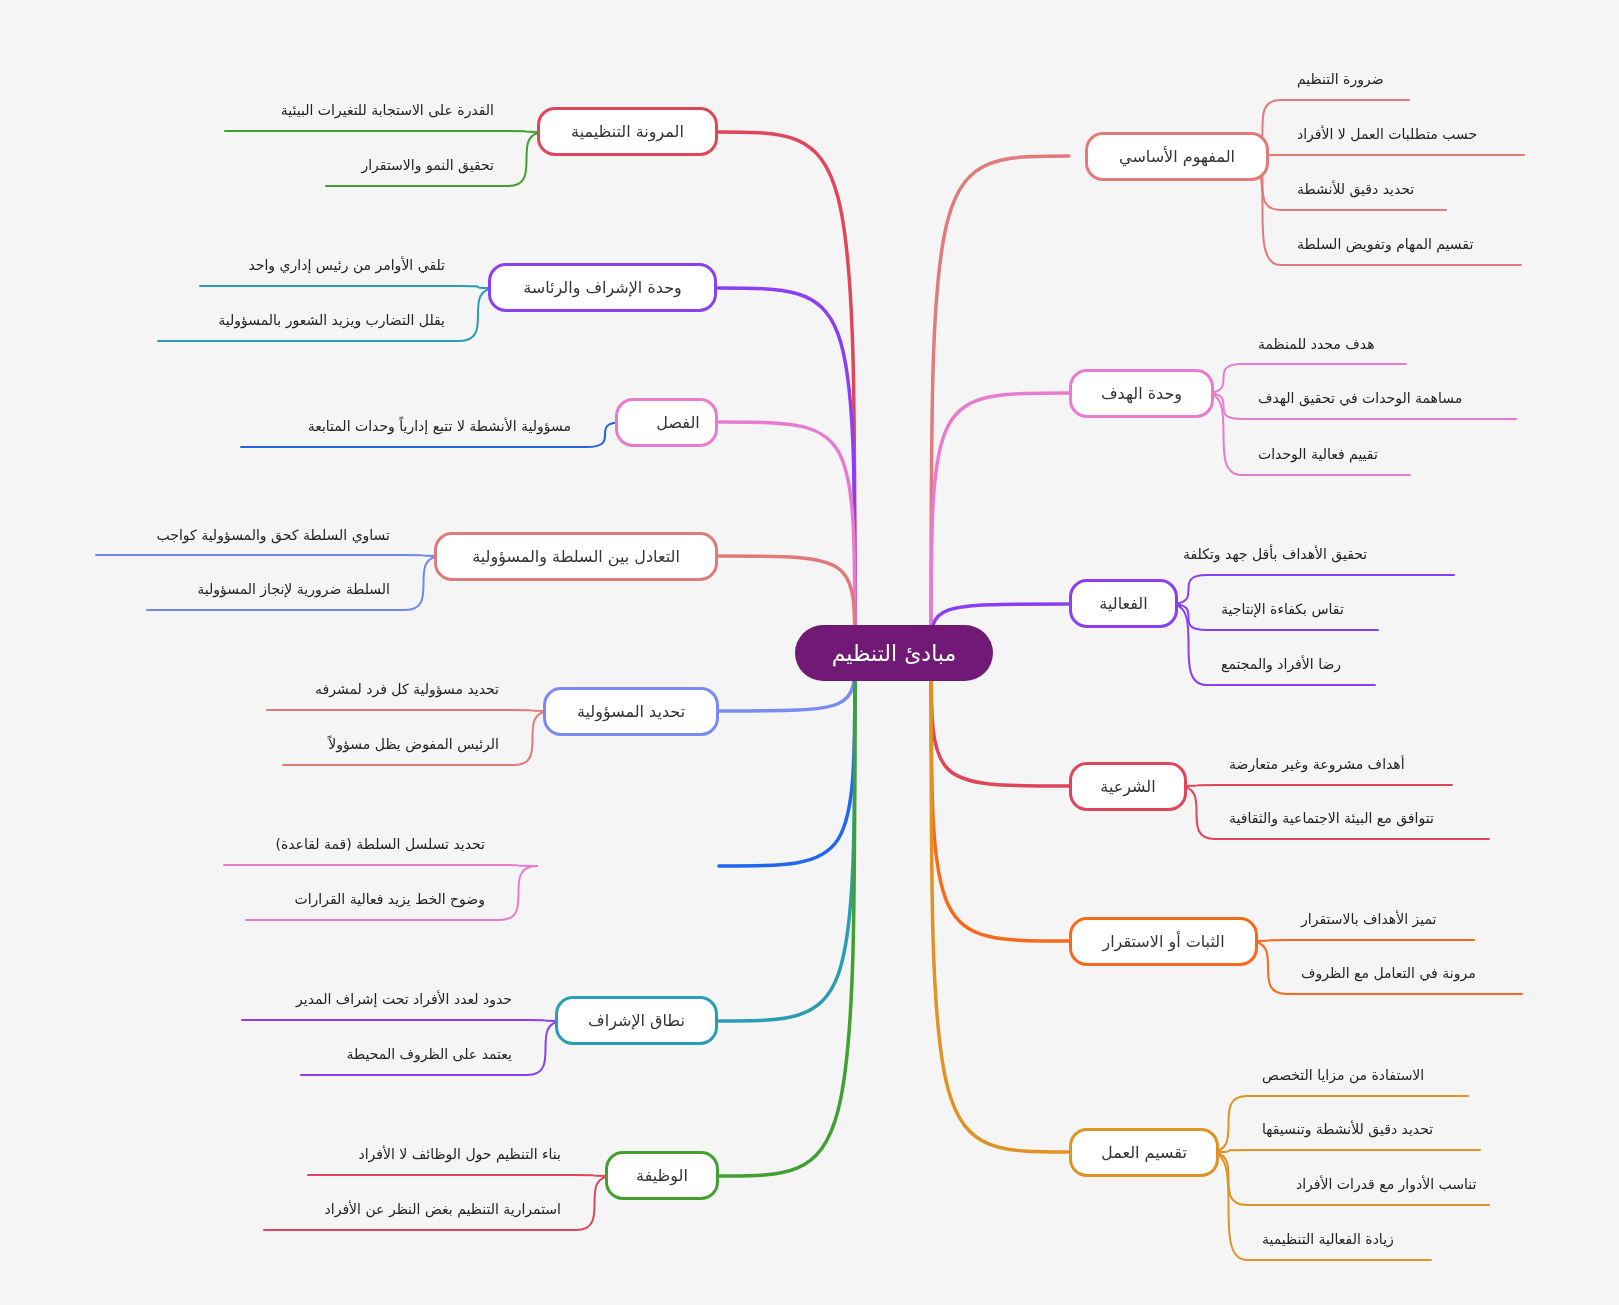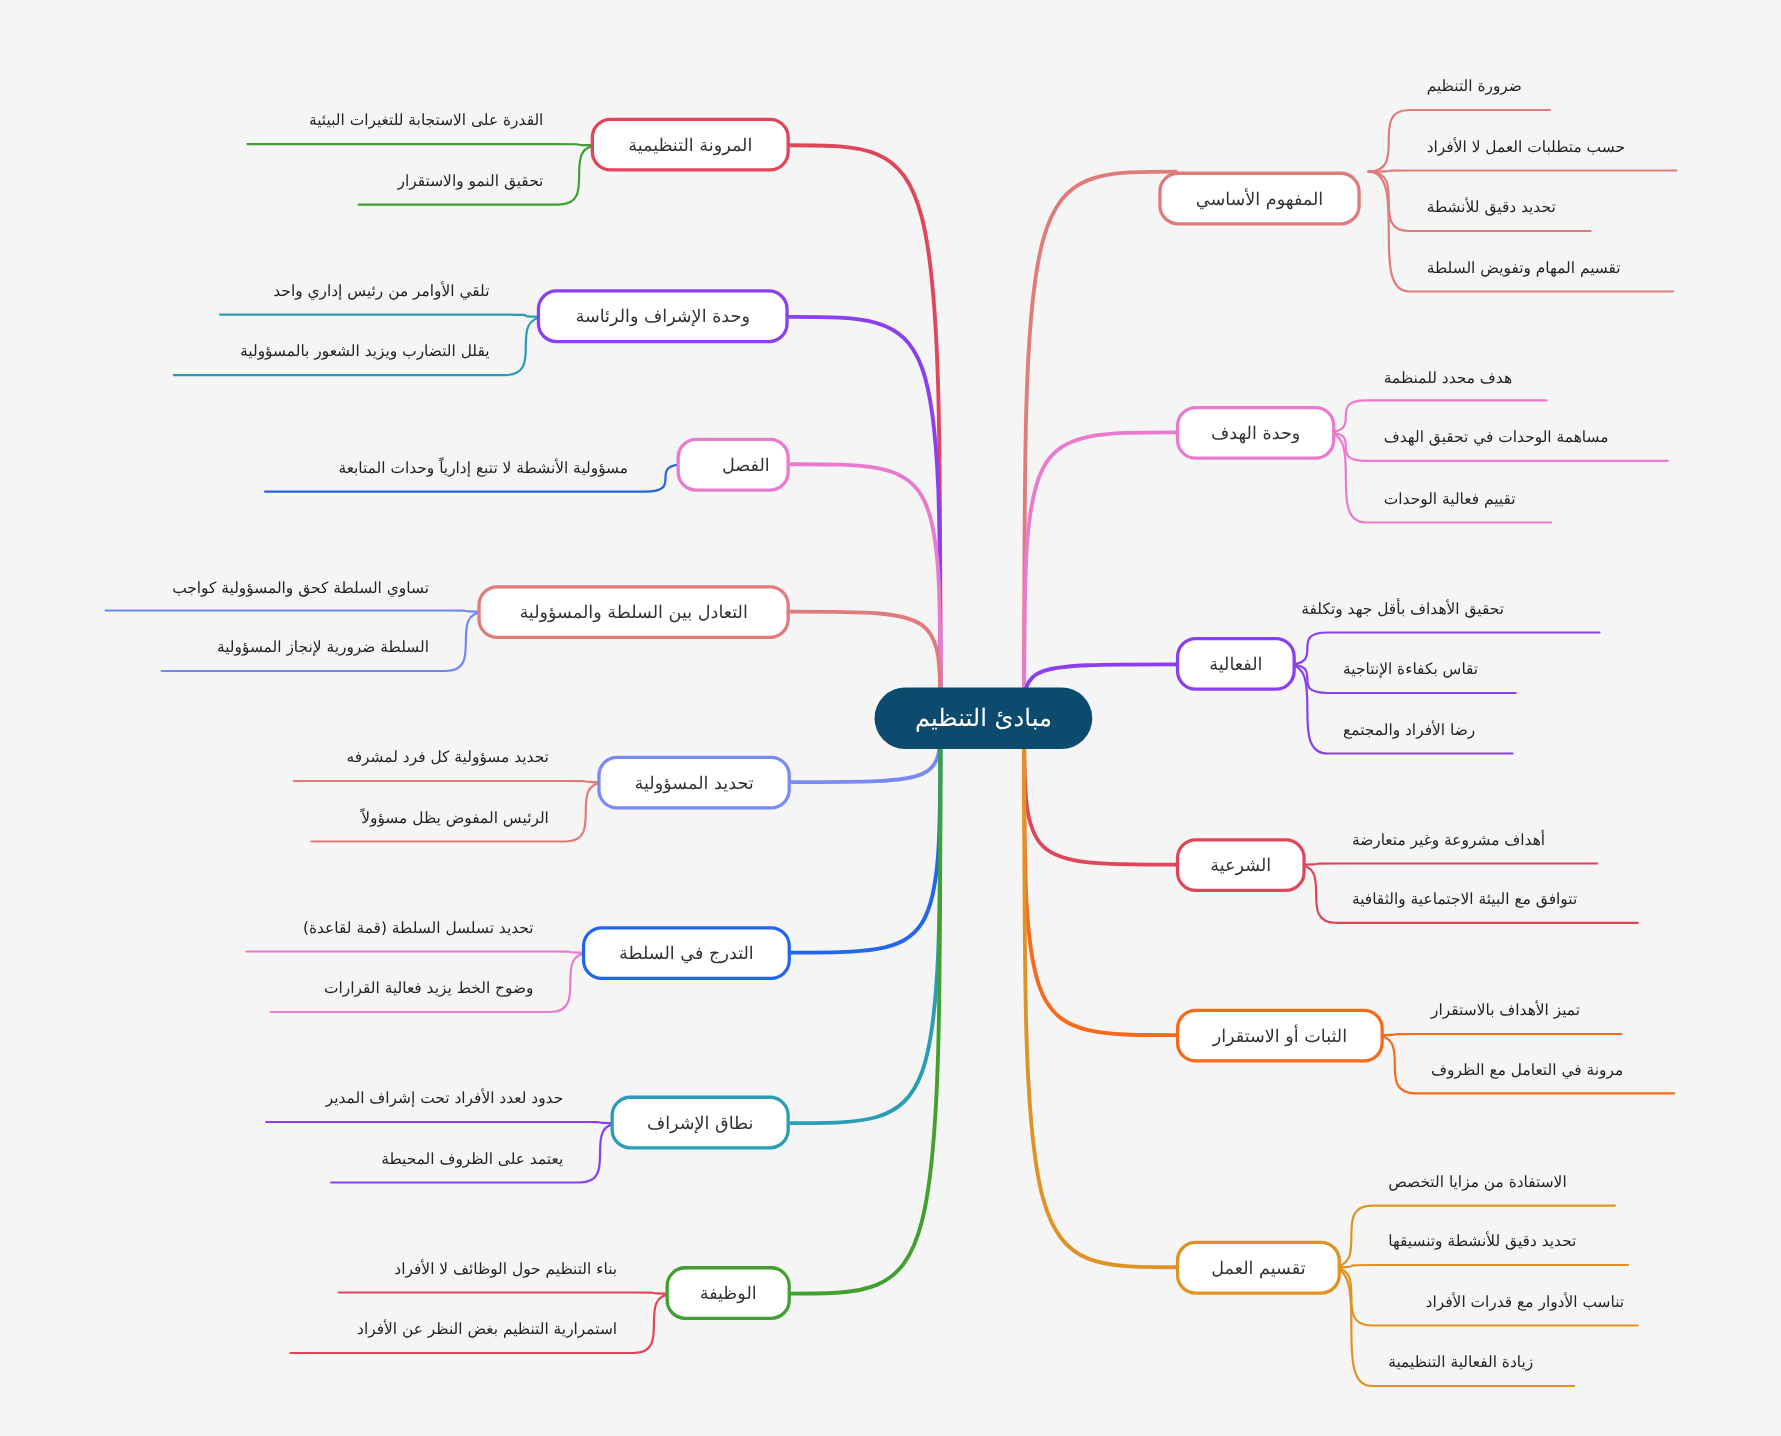--- a/index.html
+++ b/index.html
@@ -1,20 +1,20 @@
 <!DOCTYPE html>
 <html><head>
 <meta charset="utf-8">
 <style>
   html, body { margin:0; padding:0; }
   body { width:1619px; height:1305px; background:#f5f5f5; position:relative; overflow:hidden;
          font-family:"DejaVu Sans","Liberation Sans",sans-serif; }
   #canvas { position:absolute; left:0; top:0; width:1619px; height:1305px; }
   svg.links { position:absolute; left:0; top:0; width:1619px; height:1305px; }
-  .root { position:absolute; background:#0c4a6e; color:#fff; border-radius:28px;
+  .root { position:absolute; background:#701a75; color:#fff; border-radius:28px;
           font-size:22px; display:flex; align-items:center; justify-content:center;
           direction:rtl; white-space:nowrap; box-sizing:border-box; }
   .branch { position:absolute; background:#fff; border:3px solid #999; border-radius:18px;
             font-size:16px; color:#333; display:flex; align-items:center; justify-content:center;
             direction:rtl; white-space:nowrap; box-sizing:border-box; cursor:pointer; }
   .leaf { position:absolute; font-size:14px; color:#222; direction:rtl; white-space:nowrap;
           line-height:20px; cursor:pointer; }
 </style>
 </head>
 <body>
@@ -65,33 +65,32 @@
       <path d="M 537 866 C 500 866, 537 865, 500 865 L 224 865" fill="none" stroke="#e97bcf" stroke-width="2" stroke-linecap="round"></path>
       <path d="M 537 866 C 500 866, 537 920, 500 920 L 246 920" fill="none" stroke="#e97bcf" stroke-width="2" stroke-linecap="round"></path>
       <path d="M 564 1021 C 527 1021, 564 1020, 527 1020 L 242 1020" fill="none" stroke="#8a3ff0" stroke-width="2" stroke-linecap="round"></path>
       <path d="M 564 1021 C 527 1021, 564 1075, 527 1075 L 301 1075" fill="none" stroke="#8a3ff0" stroke-width="2" stroke-linecap="round"></path>
       <path d="M 613 1176 C 576 1176, 613 1175, 576 1175 L 308 1175" fill="none" stroke="#e0465a" stroke-width="2" stroke-linecap="round"></path>
       <path d="M 613 1176 C 576 1176, 613 1230, 576 1230 L 264 1230" fill="none" stroke="#e0465a" stroke-width="2" stroke-linecap="round"></path>
     </svg>
 
   <div class="root" id="root" style="left:795px; top:625px; width:198px; height:56px;">مبادئ التنظيم</div>
 
-  <div class="branch" style="left: 1053px; top: 132px; width: 184px; height: 49px; border-color: rgb(224, 123, 123); margin-top: 24px;">المفهوم الأساسي</div>
+  <div class="branch" style="left: 1085px; top: 132px; width: 184px; height: 49px; border-color: rgb(224, 123, 123);">المفهوم الأساسي</div>
   <div class="branch" style="left: 1069px; top: 369px; width: 145px; height: 49px; border-color: rgb(233, 123, 207);">وحدة الهدف</div>
   <div class="branch" style="left: 1069px; top: 579px; width: 109px; height: 49px; border-color: rgb(138, 63, 240);">الفعالية</div>
   <div class="branch" style="left: 1069px; top: 762px; width: 118px; height: 49px; border-color: rgb(224, 70, 90);">الشرعية</div>
   <div class="branch" style="left: 1069px; top: 917px; width: 189px; height: 49px; border-color: rgb(248, 106, 26);">الثبات أو الاستقرار</div>
   <div class="branch" style="left: 1069px; top: 1128px; width: 150px; height: 49px; border-color: rgb(224, 147, 37);">تقسيم العمل</div>
 
   <div class="branch" style="left: 537px; top: 107px; width: 181px; height: 49px; border-color: rgb(224, 70, 90);">المرونة التنظيمية</div>
   <div class="branch" style="left: 488px; top: 263px; width: 229px; height: 49px; border-color: rgb(138, 63, 240);">وحدة الإشراف والرئاسة</div>
   <div class="branch" style="left: 615px; top: 398px; width: 103px; height: 49px; border-color: rgb(233, 123, 207); padding-left: 23px;">الفصل</div>
   <div class="branch" style="left: 543px; top: 687px; width: 176px; height: 49px; border-color: rgb(122, 138, 245);">تحديد المسؤولية</div>
   <div class="branch" style="left: 434px; top: 532px; width: 284px; height: 49px; border-color: rgb(224, 123, 123);">التعادل بين السلطة والمسؤولية</div>
-  <div class="branch" style="left: 529px; top: 842px; width: 190px; height: 49px; border-color: rgb(34, 102, 238);">التدرج في السلطة</div>
   <div class="branch" style="left: 555px; top: 996px; width: 163px; height: 49px; border-color: rgb(42, 157, 181);">نطاق الإشراف</div>
   <div class="branch" style="left: 605px; top: 1151px; width: 114px; height: 49px; border-color: rgb(65, 160, 48);">الوظيفة</div>
 
   <div class="leaf" style="left: 1297px; top: 69px;">ضرورة التنظيم</div>
   <div class="leaf" style="left: 1297px; top: 124px;">حسب متطلبات العمل لا الأفراد</div>
   <div class="leaf" style="left: 1297px; top: 179px;">تحديد دقيق للأنشطة</div>
   <div class="leaf" style="left: 1297px; top: 234px;">تقسيم المهام وتفويض السلطة</div>
   <div class="leaf" style="left: 1258px; top: 334px;">هدف محدد للمنظمة</div>
   <div class="leaf" style="left: 1258px; top: 388px;">مساهمة الوحدات في تحقيق الهدف</div>
   <div class="leaf" style="left: 1258px; top: 444px;">تقييم فعالية الوحدات</div>

